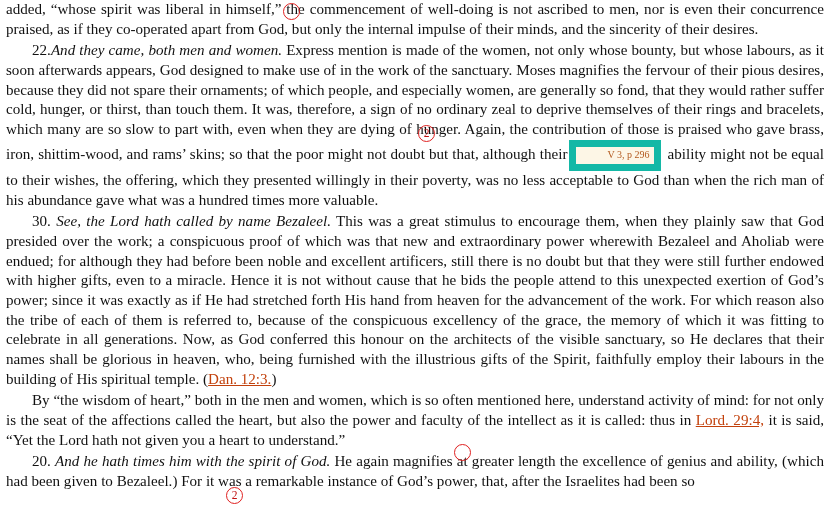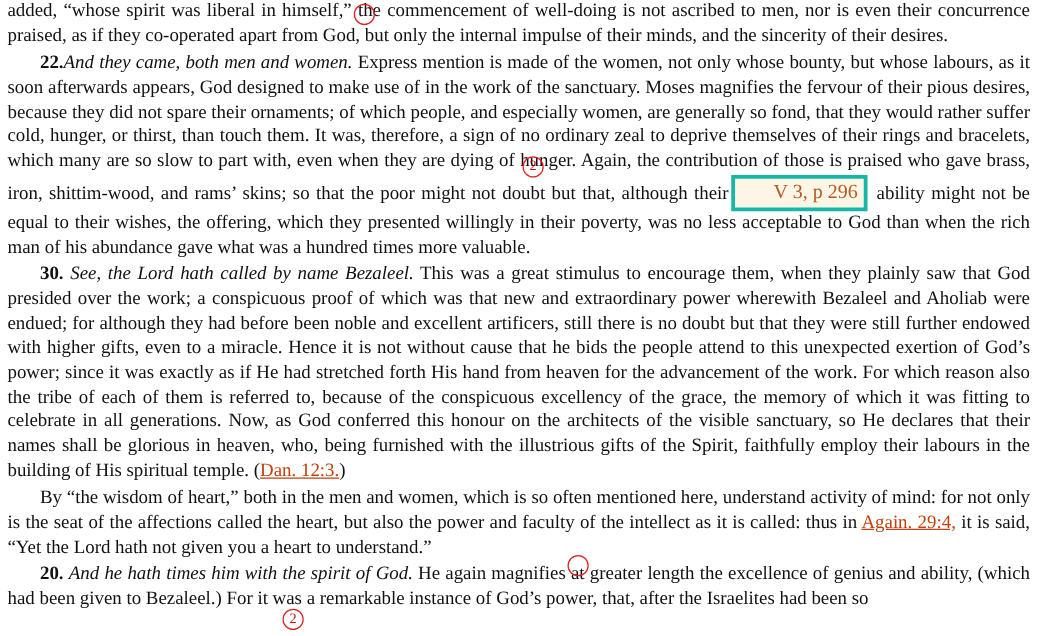--- a/index.html
+++ b/index.html
@@ -29,35 +29,35 @@
     text-indent: 0;
     hyphens: none;
   }
   .para + .para {
     margin-top: 2px;
   }
   .indent {
     text-indent: 26px;
   }
   .vnum {
-    font-weight: bold;
+    font-weight: normal;
   }
   i {
     font-style: italic;
   }
   .ref {
     color: #c2410c;
   }
   .note {
     display: inline-block;
-    border: 3px solid #14b8a6;
+    border: 7px solid #14b8a6;
     background: #fdf6e6;
     color: #b35a1f;
     font-family: "Liberation Serif", serif;
-    font-size: 16px;
+    font-size: 10px;
     line-height: 1;
     padding: 3px 5px 4px 5px;
     margin: 0 2px;
     vertical-align: 1px;
     white-space: nowrap;
   }
   .marker {
     position: absolute;
     width: 17px;
     height: 17px;
@@ -91,21 +91,21 @@
 
   <p class="para indent">
     <span class="vnum">22.</span><i>And they came, both men and women.</i><span> Express mention is made of the women, not only whose bounty, but whose labours, as it soon afterwards appears, God designed to make use of in the work of the sanctuary. Moses magnifies the fervour of their pious desires, because they did not spare their ornaments; of which people, and especially women, are generally so fond, that they would rather suffer cold, hunger, or thirst, than touch them. It was, therefore, a sign of no ordinary zeal to deprive themselves of their rings and bracelets, which many are so slow to part with, even when they are dying of hunger. Again, the contribution of those is praised who gave brass, iron, shittim-wood, and rams’ skins; so that the poor might not doubt but that, although their</span><span class="note">V 3, p 296</span><span> ability might not be equal to their wishes, the offering, which they presented willingly in their poverty, was no less acceptable to God than when the rich man of his abundance gave what was a hundred times more valuable.</span>
   </p>
 
   <p class="para indent">
     <span class="vnum">30.</span> <i>See, the Lord hath called by name Bezaleel.</i><span> This was a great stimulus to encourage them, when they plainly saw that God presided over the work; a conspicuous proof of which was that new and extraordinary power wherewith Bezaleel and Aholiab were endued; for although they had before been noble and excellent artificers, still there is no doubt but that they were still further endowed with higher gifts, even to a miracle. Hence it is not without cause that he bids the people attend to this unexpected exertion of God’s power; since it was exactly as if He had stretched forth His hand from heaven for the advancement of the work. For which reason also the tribe of each of them is referred to, because of the conspicuous excellency of the grace, the memory of which it was fitting to celebrate in all generations. Now, as God conferred this honour on the architects of the visible sanctuary, so He declares that their names shall be glorious in heaven, who, being furnished with the illustrious gifts of the Spirit, faithfully employ their labours in the building of His spiritual temple. (</span><a class="ref" href="#">Dan. 12:3.</a><span>)</span>
   </p>
 
   <p class="para indent">
-    <span>By “the wisdom of heart,” both in the men and women, which is so often mentioned here, understand activity of mind: for not only is the seat of the affections called the heart, but also the power and faculty of the intellect as it is called: thus in </span><a class="ref" href="#">Again. 29:4,</a><span> it is said, “Yet the Lord hath not given you a heart to understand.”</span>
+    <span>By “the wisdom of heart,” both in the men and women, which is so often mentioned here, understand activity of mind: for not only is the seat of the affections called the heart, but also the power and faculty of the intellect as it is called: thus in </span><a class="ref" href="#">Lord. 29:4,</a><span> it is said, “Yet the Lord hath not given you a heart to understand.”</span>
   </p>
 
   <p class="para indent">
     <span class="vnum">20.</span> <i>And he hath times him with the spirit of God.</i><span> He again magnifies at greater length the excellence of genius and ability, (which had been given to Bezaleel.) For it was a remarkable instance of God’s power, that, after the Israelites had been so</span>
   </p>
 
   <span class="marker m1 empty"></span>
   <span class="marker m2">2</span>
   <span class="marker m3 empty"></span>
   <span class="marker m4">2</span>

